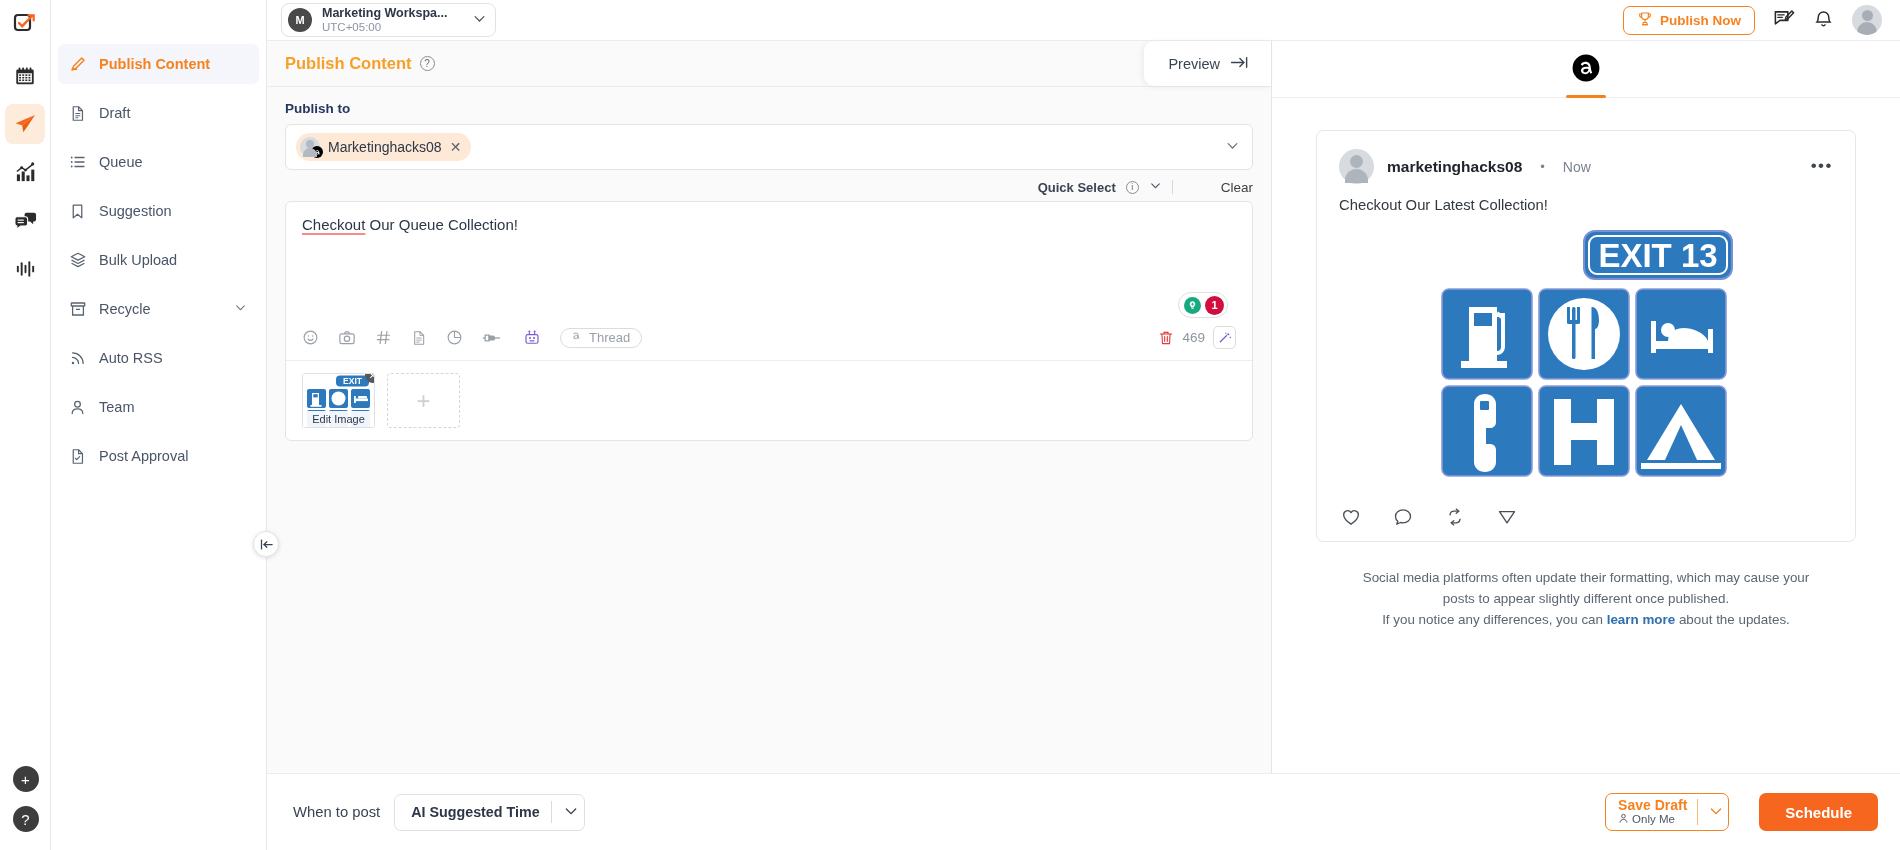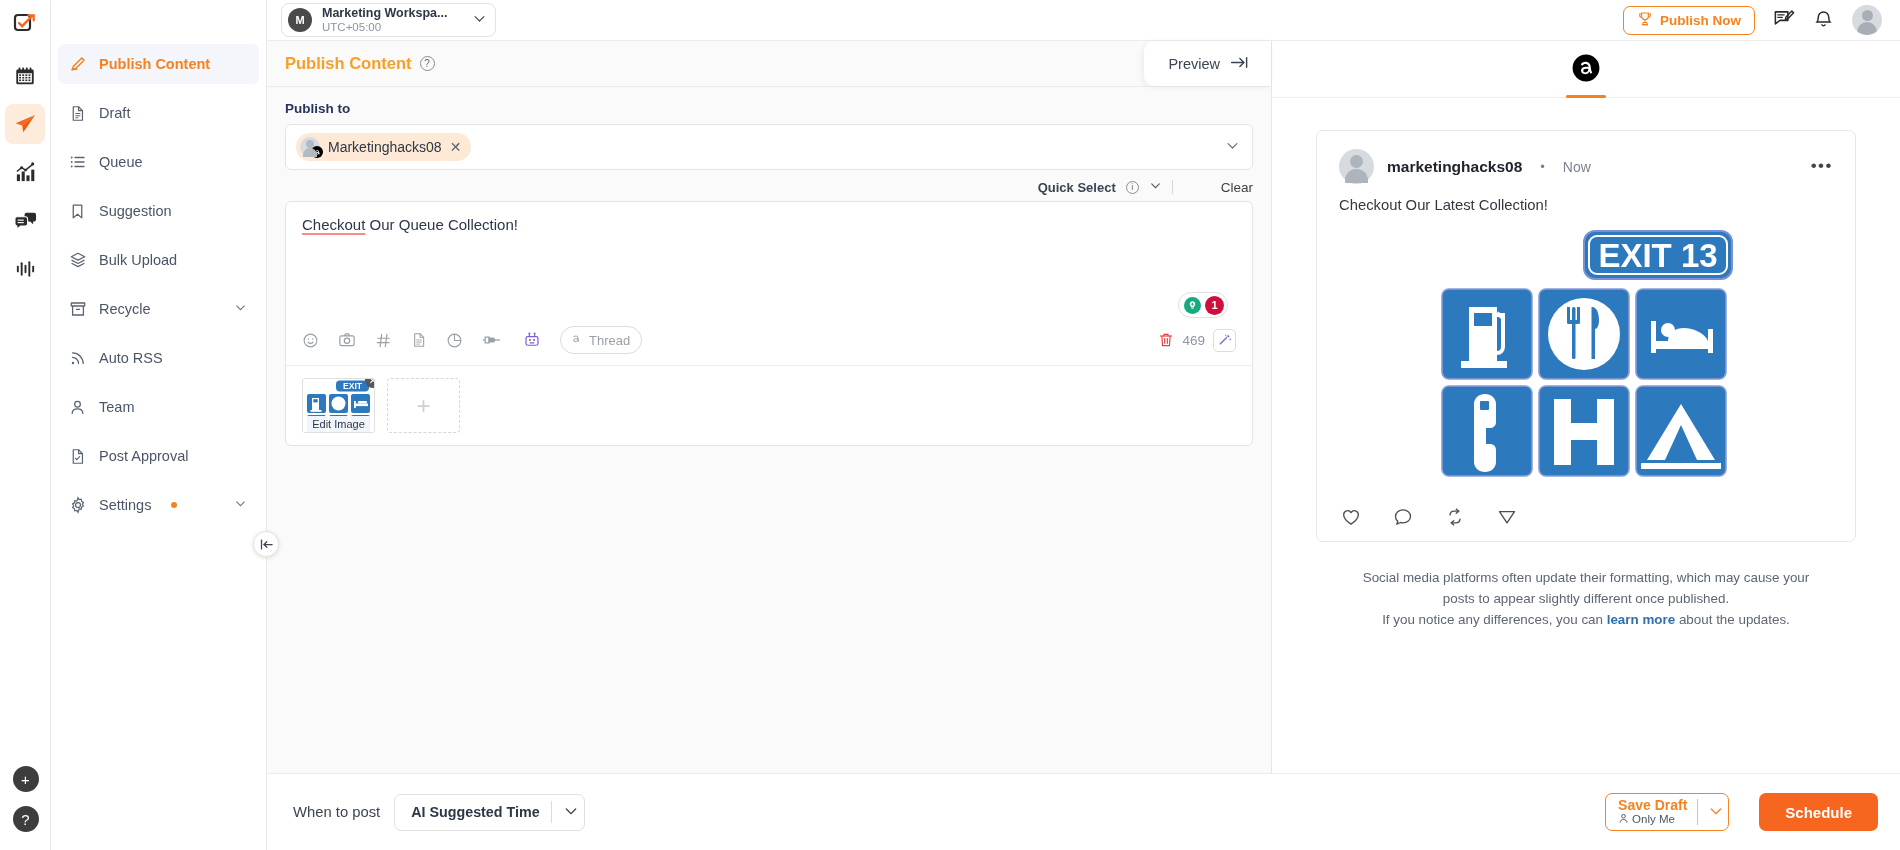--- a/index.html
+++ b/index.html
@@ -156,21 +156,21 @@
   .cnt-badge{
     background:#d10f3e;color:#fff;border-radius:50%;width:19px;height:19px;font-size:11px;font-weight:700;
     display:flex;align-items:center;justify-content:center;
   }
   .toolbar{
     display:flex;align-items:center;gap:19px;padding:6px 16px 11px 16px;
   }
   .tb-ic{ cursor:pointer;display:flex;align-items:center;justify-content:center; }
   .thread-pill{
     display:flex;align-items:center;gap:6px;border:1px solid #dcdcdc;border-radius:14px;
-    height:28px;padding:0 11px 0 8px;color:#9aa0a8;font-size:13px;cursor:pointer;
+    height:20px;padding:0 11px 0 8px;color:#9aa0a8;font-size:13px;cursor:pointer;
   }
   .tb-right{ margin-left:auto;display:flex;align-items:center;gap:8px;}
   .char-cnt{ color:#8d96a3;font-size:13.5px;}
   .magic-btn{
     width:23px;height:23px;border:1px solid #ddd;border-radius:5px;display:flex;align-items:center;justify-content:center;cursor:pointer;
   }
   .media-row{
     border-top:1px solid #ededed;display:flex;align-items:center;gap:12px;padding:12px 16px;
   }
   .thumb{
@@ -433,37 +433,20 @@
       <span class="ni-ico">
         <svg width="17" height="17" viewBox="0 0 24 24">
             <path d="M6 2.5h7.5L19 8v13.5H6z" fill="none" stroke="#5a6372" stroke-width="1.7" stroke-linejoin="round"></path>
             <path d="M13.5 2.5V8H19" fill="none" stroke="#5a6372" stroke-width="1.6"></path>
             <path d="M9 14.5l2 2 4-4.3" fill="none" stroke="#5a6372" stroke-width="1.6" stroke-linecap="round"></path>
           </svg>
       </span>
       <span>Post Approval</span>
     </div>
 
-    <div class="nav-item">
-      <span class="ni-ico">
-        <svg width="18" height="18" viewBox="0 0 24 24">
-            <g fill="none" stroke="#5a6372" stroke-width="1.6">
-              <circle cx="12" cy="12" r="3.3"></circle>
-              <path d="M12 2.3l1.5 2.4 2.8-.5.5 2.8 2.4 1.5-1.5 2.4 1.5 2.4-2.4 1.5-.5 2.8-2.8-.5L12 21.7l-1.5-2.4-2.8.5-.5-2.8L4.8 15.5 6.3 13l-1.5-2.4 2.4-1.5.5-2.8 2.8.5L12 2.3z"></path>
-            </g>
-          </svg>
-      </span>
-      <span>Settings</span>
-      <span class="nav-dot"></span>
-      <span class="chev">
-        <svg width="13" height="13" viewBox="0 0 24 24">
-            <path d="M5 9l7 7 7-7" fill="none" stroke="#6d7584" stroke-width="2" stroke-linecap="round"></path>
-          </svg>
-      </span>
-    </div>
 
     <div class="collapse-btn">
       <svg width="15" height="15" viewBox="0 0 24 24">
           <g stroke="#3b4452" stroke-width="2" stroke-linecap="round" fill="none">
             <path d="M4 5v14"></path>
             <path d="M21 12H8"></path>
             <path d="M12.5 7.5L8 12l4.5 4.5"></path>
           </g>
         </svg>
     </div>

